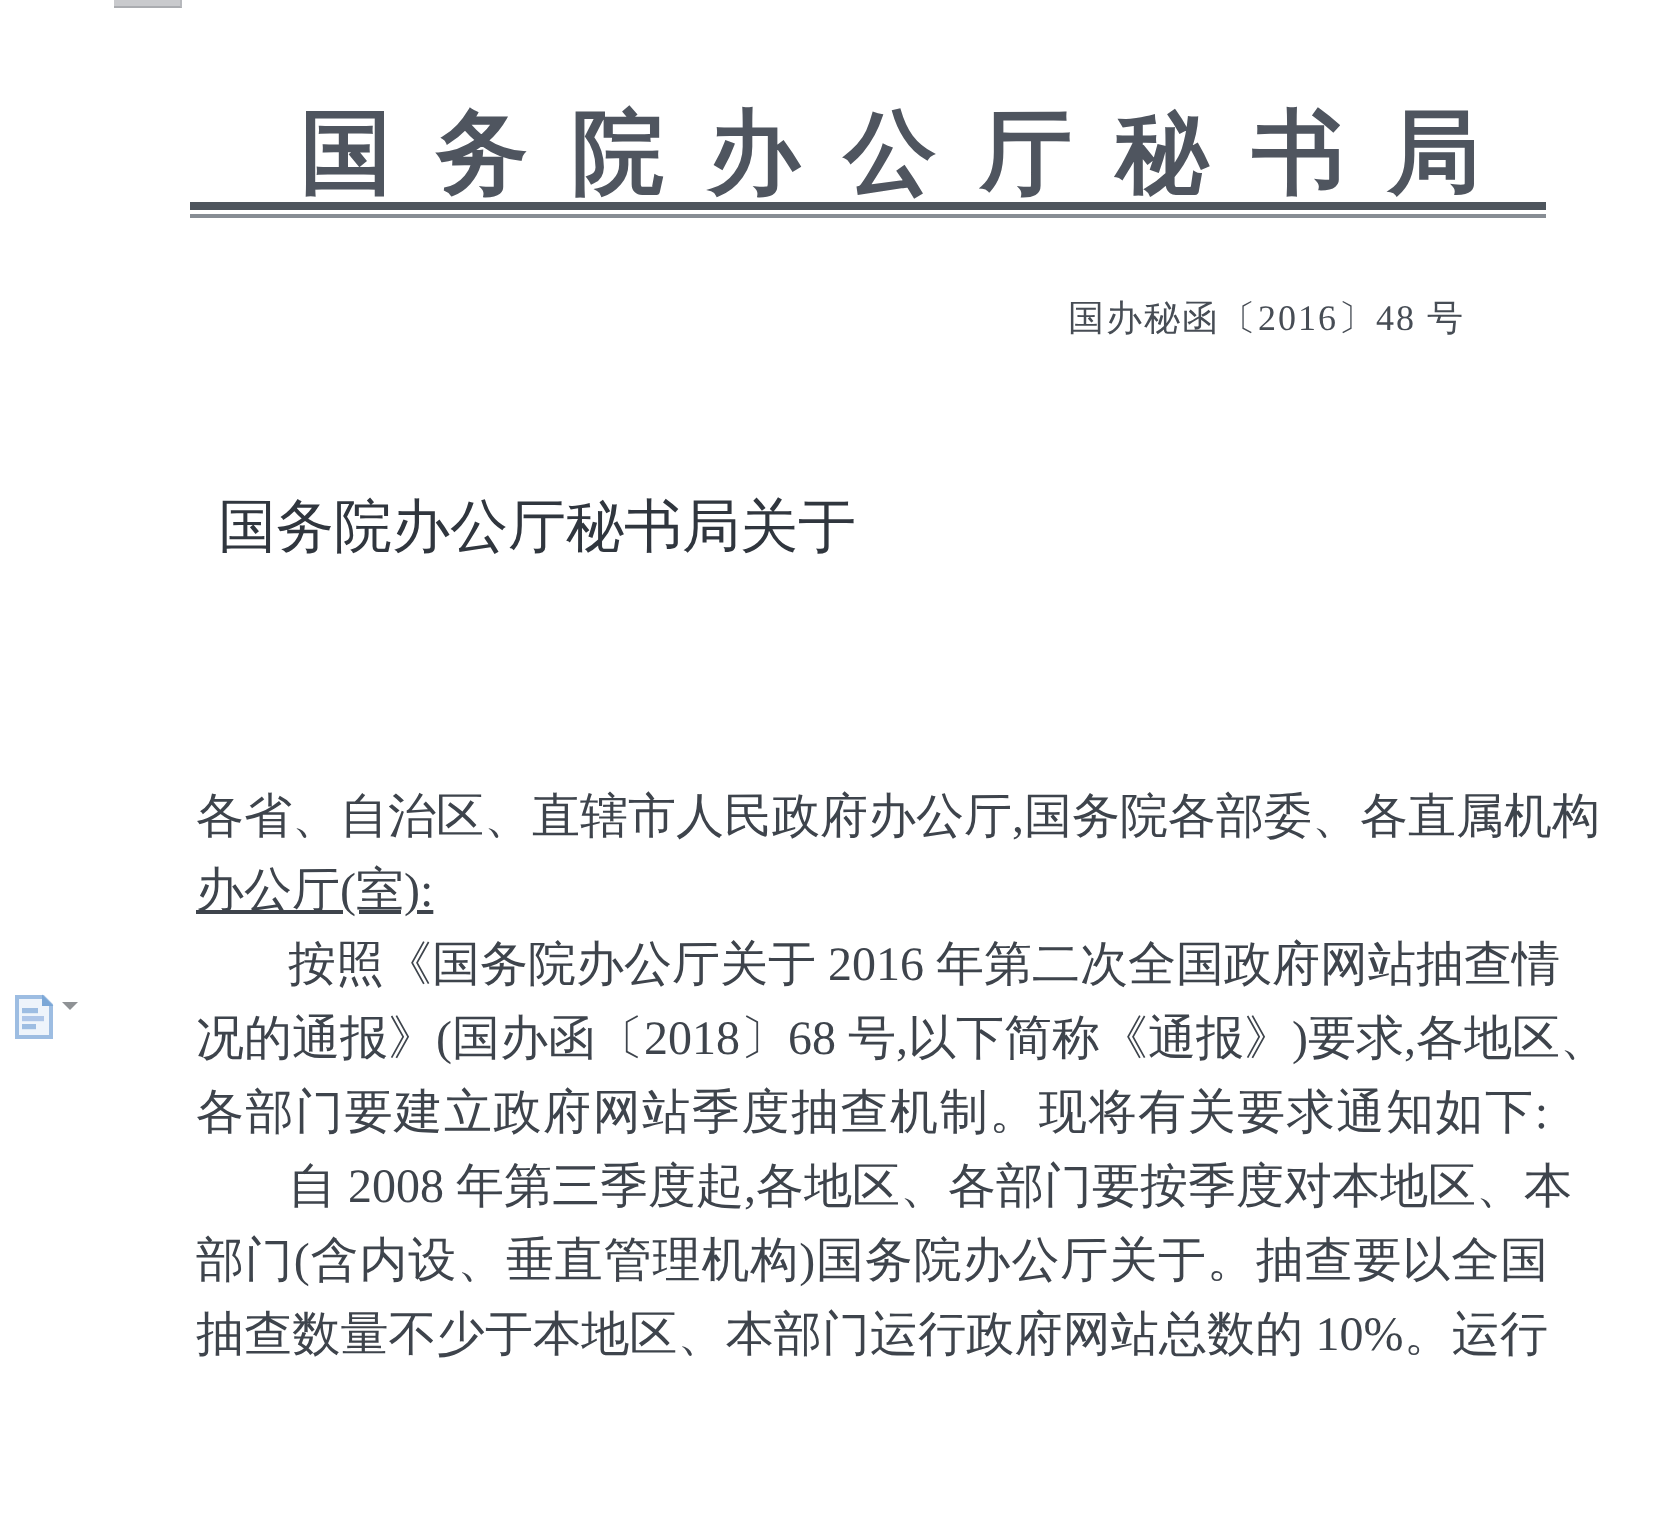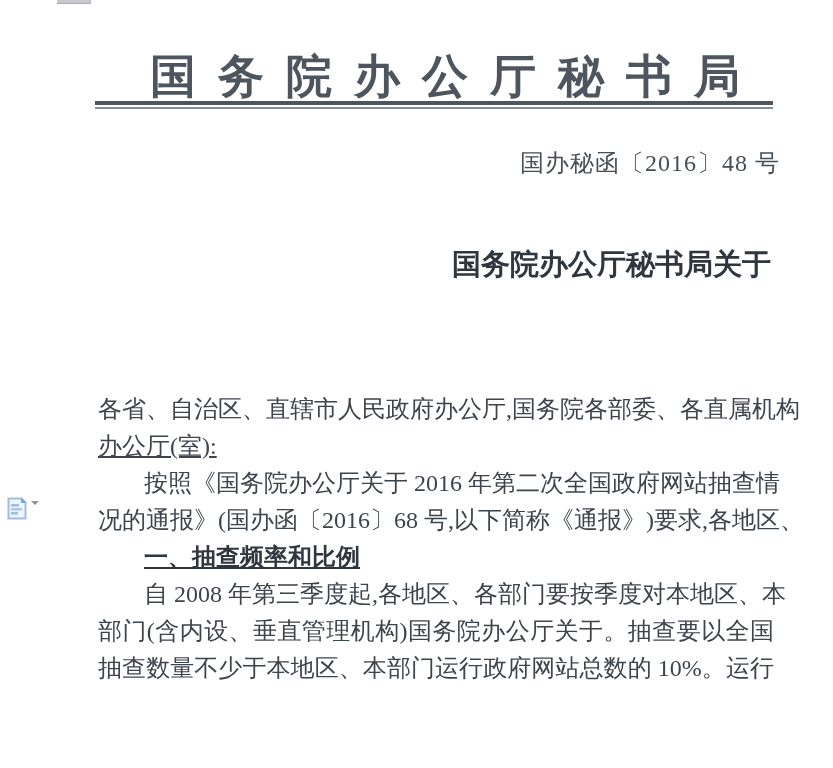--- a/index.html
+++ b/index.html
@@ -45,28 +45,28 @@
     margin:12px;text-align:center;
     font-size:46px;font-weight:700;letter-spacing:22px;
     color:var(--ink-letterhead);
     white-space:nowrap;
   }
   .rule{position:absolute;top:101px;left:95px;width:678px;}
   .rule .thick{height:4px;background:var(--rule-dark);}
   .rule .thin{height:2px;background:var(--rule-light);margin-top:2px;}
 
   .doc-number{
-    position:absolute;top:147px;left:520px;
-    font-size:24px;color:var(--ink-number);letter-spacing:1px;
+    position:absolute;top:147px;left:534px;
+    font-size:18px;color:var(--ink-number);letter-spacing:1px;
     white-space:nowrap;
   }
 
   .doc-title{
-    position:absolute;top:243px;left:93px;width:678px;
-    text-align:right;font-size:29px;font-weight:700;line-height:42px;
+    position:absolute;top:243px;left:109px;width:678px;
+    text-align:left;font-size:29px;font-weight:400;line-height:42px;
     color:var(--ink-title);
   }
 
   .body-text{
     position:absolute;top:357px;left:98px;width:676px;
     font-size:24px;line-height:37px;color:var(--ink-body);margin-top:34px;
   }
   .body-text .line{
     height:37px;white-space:nowrap;
     text-align:justify;text-align-last:justify;
@@ -108,20 +108,20 @@
   <div class="doc-number">国办秘函〔2016〕48 号</div>
 
   <div class="doc-title">
     <div>国务院办公厅秘书局关于</div>
   </div>
 
   <div class="body-text">
     <div class="line">各省、自治区、直辖市人民政府办公厅,国务院各部委、各直属机构</div>
     <div class="line short">办公厅(室):</div>
     <div class="line indent">按照《国务院办公厅关于 2016 年第二次全国政府网站抽查情</div>
-    <div class="line">况的通报》(国办函〔2016〕68 号,以下简称《通报》)要求,各地区、</div>
-    <div class="line indent bold short">一、抽查频率和比例</div>
+    <div class="line">况的通报》(国办函〔2018〕68 号,以下简称《通报》)要求,各地区、</div>
+    <div class="line">各部门要建立政府网站季度抽查机制。现将有关要求通知如下:</div>
     <div class="line indent">自 2008 年第三季度起,各地区、各部门要按季度对本地区、本</div>
     <div class="line">部门(含内设、垂直管理机构)国务院办公厅关于。抽查要以全国</div>
     <div class="line">抽查数量不少于本地区、本部门运行政府网站总数的 10%。运行</div>
   </div>
 
 </div>
 
 </body></html>

